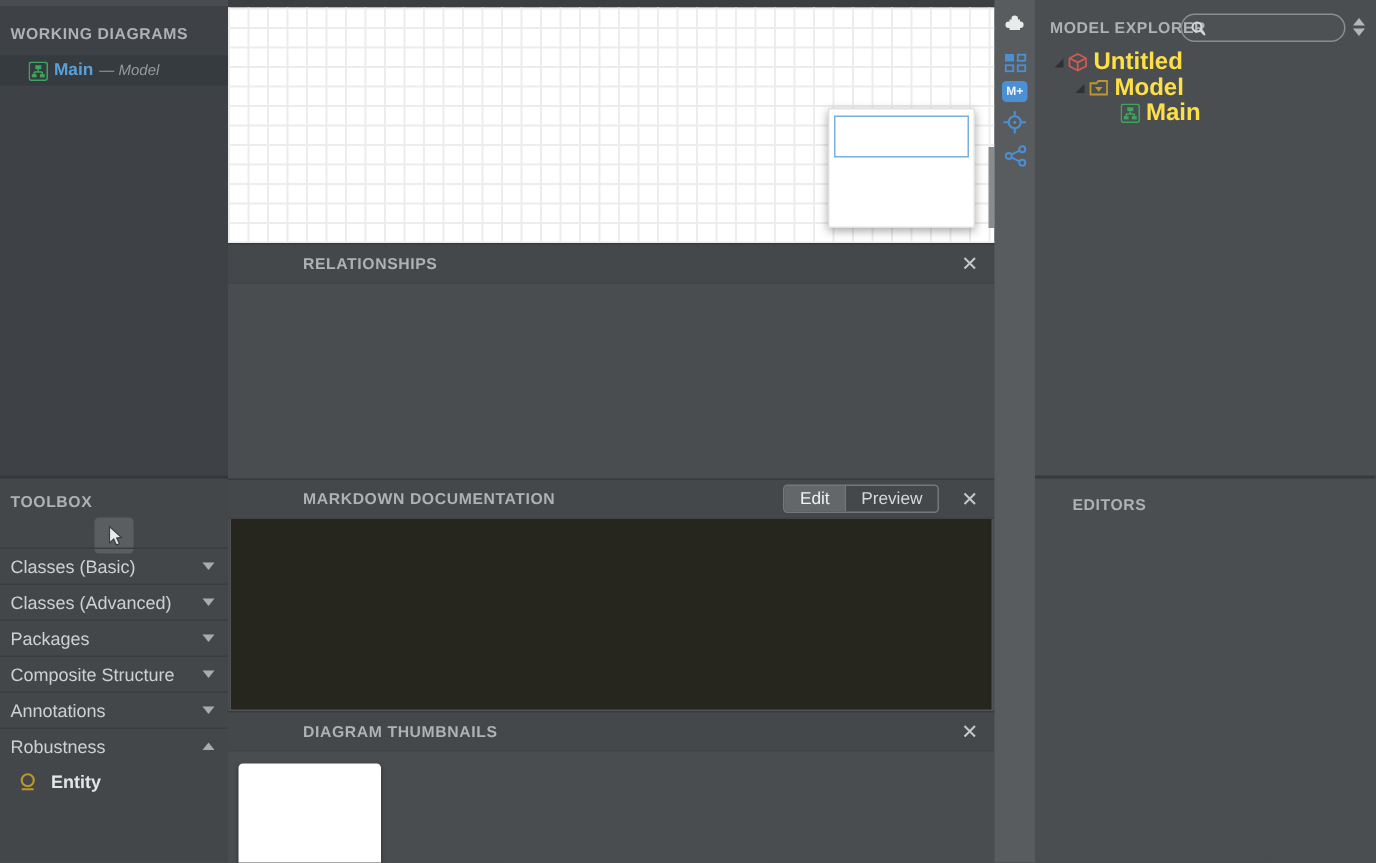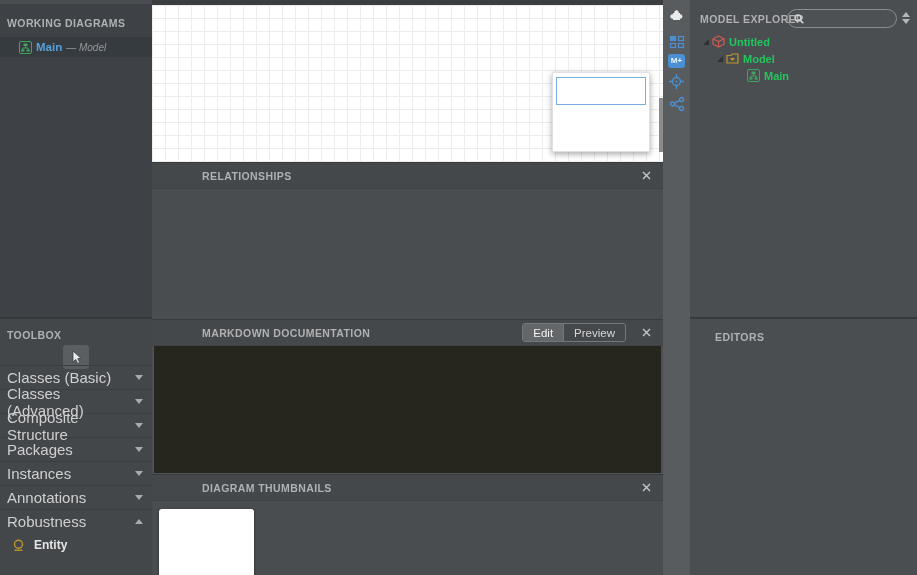--- a/index.html
+++ b/index.html
@@ -20,21 +20,21 @@
   #wd-selected-row .wd-suffix { color:#97999b; font-size:10px; margin-left:4px;font-style:italic; }
 
   #toolbox { position:absolute; left:0; top:317px; width:152px; height:258px; }
   #toolbox .panel-title { position:absolute; left:7px; top:8px; }
   #pointer-tool { position:absolute; left:63px; top:24px; width:26px; height:24px;
                   background:#5a5e61; border-radius:3px; display:flex; align-items:center;
                   justify-content:center; cursor:pointer; }
   #toolbox-sections { position:absolute; left:0; top:44px; width:152px; }
   .tb-section { height:24px; border-top:1px solid #3b3e41; display:flex; align-items:center;
                 justify-content:space-between; padding:0 9px 0 7px; cursor:pointer; }
-  .tb-section .tb-label { font-size:15px; color:#ced0d1; }
+  .tb-section .tb-label { font-size:12px; color:#ced0d1; }
   .chev { width:0; height:0; border-left:4px solid transparent; border-right:4px solid transparent; }
   .chev.down { border-top:5px solid #a9abad; }
   .chev.up   { border-bottom:5px solid #a9abad; }
   .tb-item { height:24px; display:flex; align-items:center; padding-left:10px; cursor:pointer; }
   .tb-item .tb-item-label { font-size:12px; font-weight:700; color:#e4e5e6; margin-left:7px; }
 
   
   #center { position:absolute; left:152px; top:0; width:511px; height:575px; background:#4a4d50; }
   #canvas-topbar { position:absolute; left:0; top:0; width:511px; height:5px; background:#3a3e41; }
   #canvas { position:absolute; left:0; top:5px; width:511px; height:157px; background:#ffffff;
@@ -86,21 +86,21 @@
                      border:1px solid #8a8d8f; border-radius:10px; display:flex; align-items:center;
                      padding:0 6px; background:rgba(255,255,255,0.02); }
   #explorer-search input { flex:1; min-width:0; background:transparent; border:none; outline:none;
                            color:#e0e1e2; font-size:11px; font-family:inherit; margin-left:4px; }
   #sort-toggle { position:absolute; right:5px; top:10px; width:12px; height:16px; display:flex;
                  flex-direction:column; align-items:center; justify-content:center; gap:2px; cursor:pointer; }
   .tri-up { width:0; height:0; border-left:4px solid transparent; border-right:4px solid transparent; border-bottom:5px solid #b4b6b7; }
   .tri-dn { width:0; height:0; border-left:4px solid transparent; border-right:4px solid transparent; border-top:5px solid #b4b6b7; }
 
   .tree-row { position:absolute; height:17px; display:flex; align-items:center; cursor:pointer; }
-  .tree-row .tree-label { font-size:11px; font-weight:700; color:#22c55e; margin-left:4px; }
+  .tree-row .tree-label { font-size:16px; font-weight:700; color:#fde047; margin-left:4px; }
   .expander { width:0; height:0; border-left:6px solid transparent; border-bottom:6px solid #2e3134;
               margin-right:3px; }
   #tree-row-untitled { left:13px; top:33px; }
   #tree-row-model    { left:27px; top:50px; }
   #tree-row-main     { left:57px; top:67px; }
 
   #editors-section { position:absolute; left:0; top:321px; width:227px; height:254px; }
   #editors-section .panel-title { position:absolute; left:25px; top:10px; }
 
   svg { display:block; }
@@ -141,29 +141,25 @@
     <div id="toolbox-sections">
       <div class="tb-section">
         <span class="tb-label">Classes (Basic)</span>
         <span class="chev down"></span>
       </div>
       <div class="tb-section">
         <span class="tb-label">Classes (Advanced)</span>
         <span class="chev down"></span>
       </div>
       <div class="tb-section">
+        <span class="tb-label">Packages</span>
+        <span class="chev down"></span>
+      </div>
+      <div class="tb-section">
         <span class="tb-label">Composite Structure</span>
-        <span class="chev down"></span>
-      </div>
-      <div class="tb-section">
-        <span class="tb-label">Packages</span>
-        <span class="chev down"></span>
-      </div>
-      <div class="tb-section">
-        <span class="tb-label">Instances</span>
         <span class="chev down"></span>
       </div>
       <div class="tb-section">
         <span class="tb-label">Annotations</span>
         <span class="chev down"></span>
       </div>
       <div class="tb-section">
         <span class="tb-label">Robustness</span>
         <span class="chev up"></span>
       </div>

